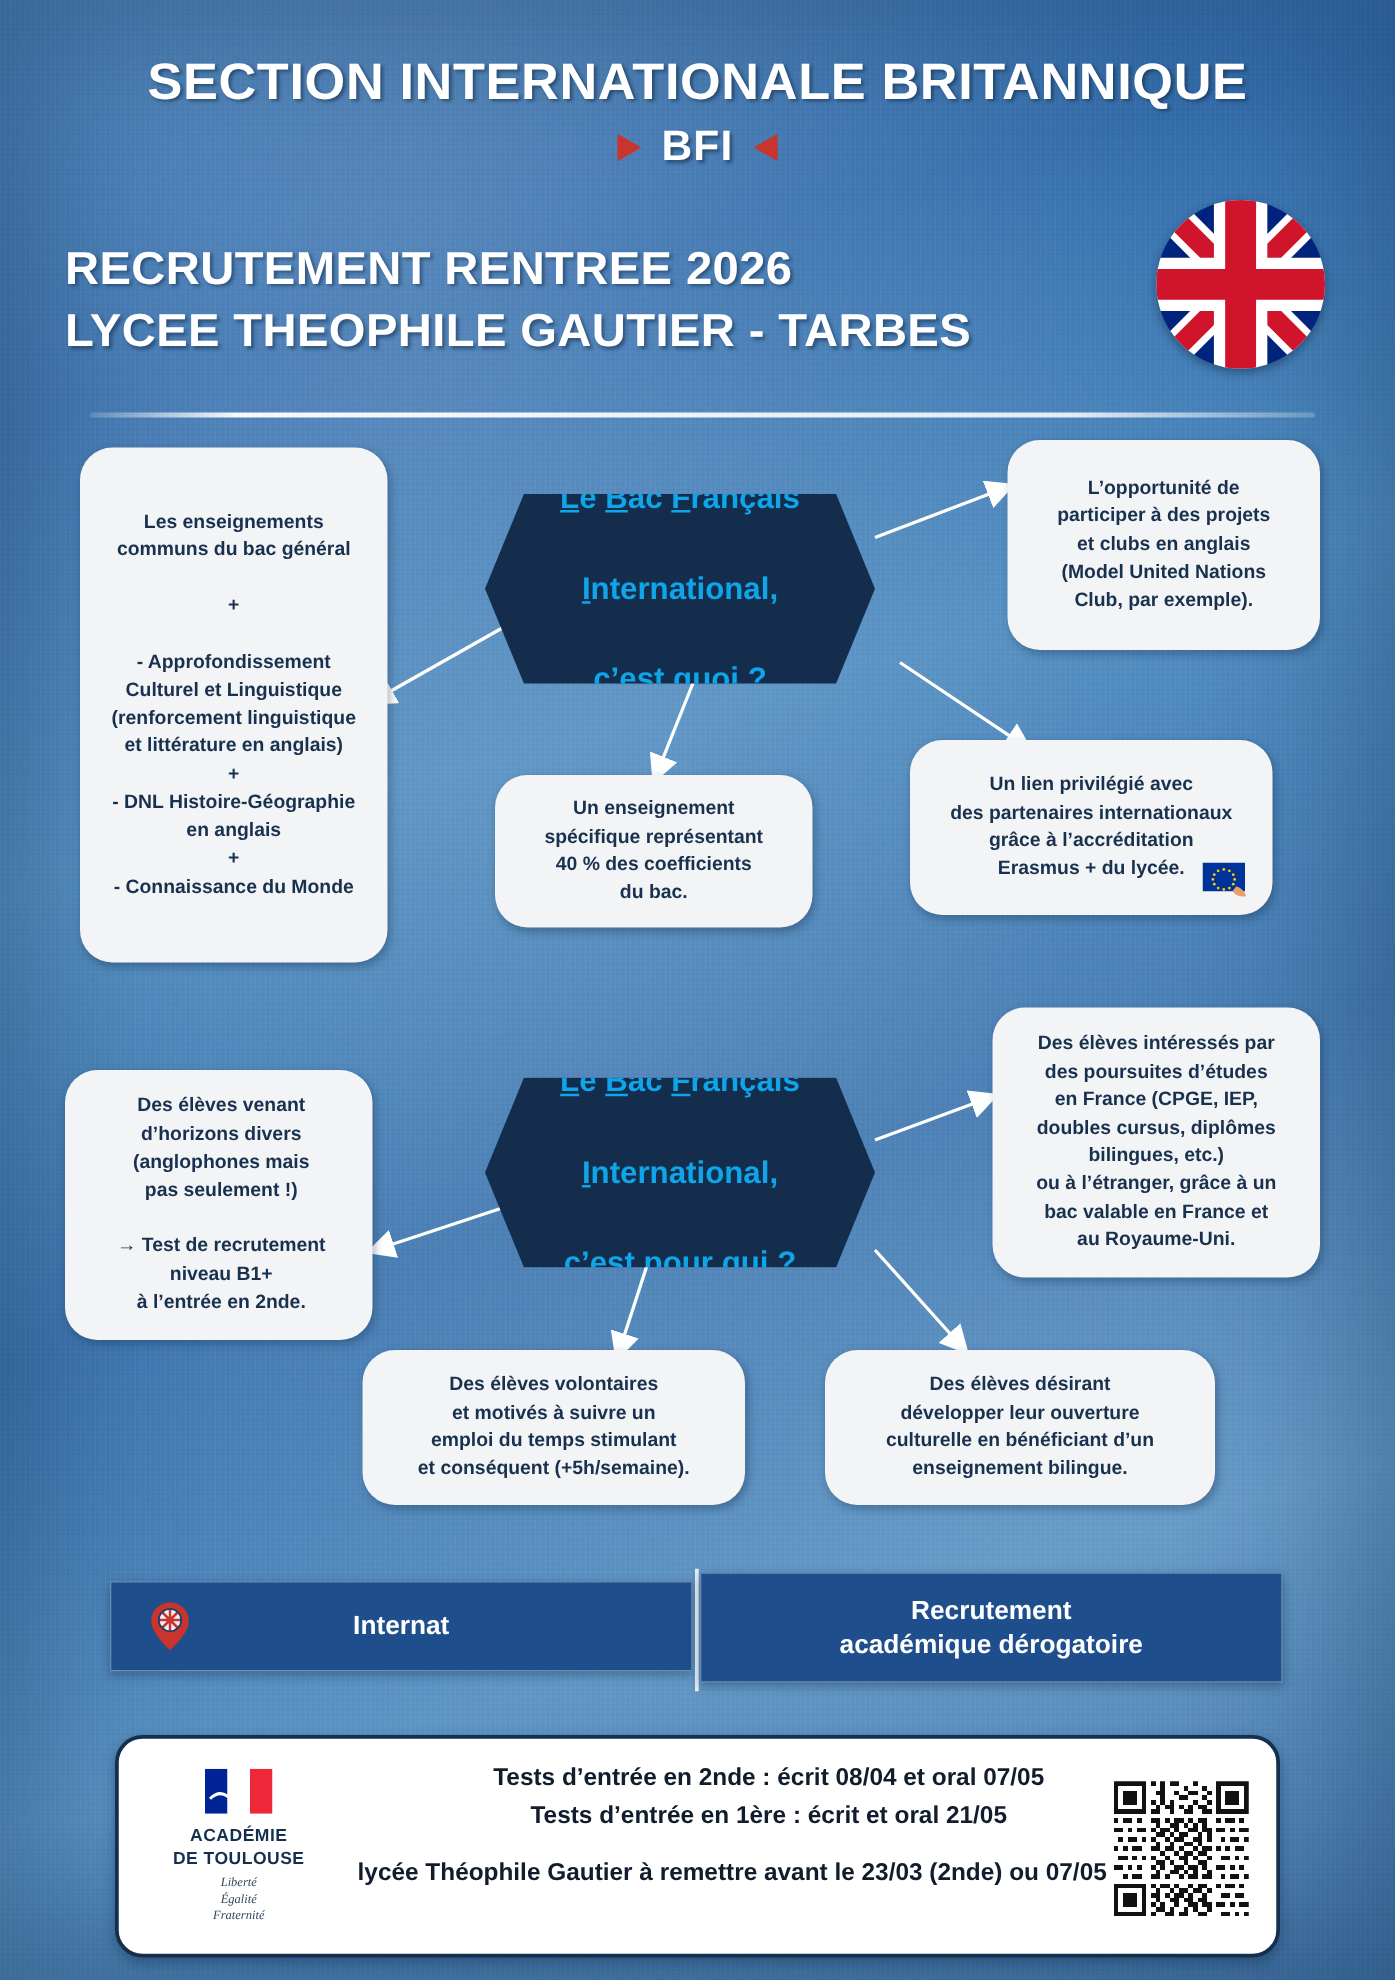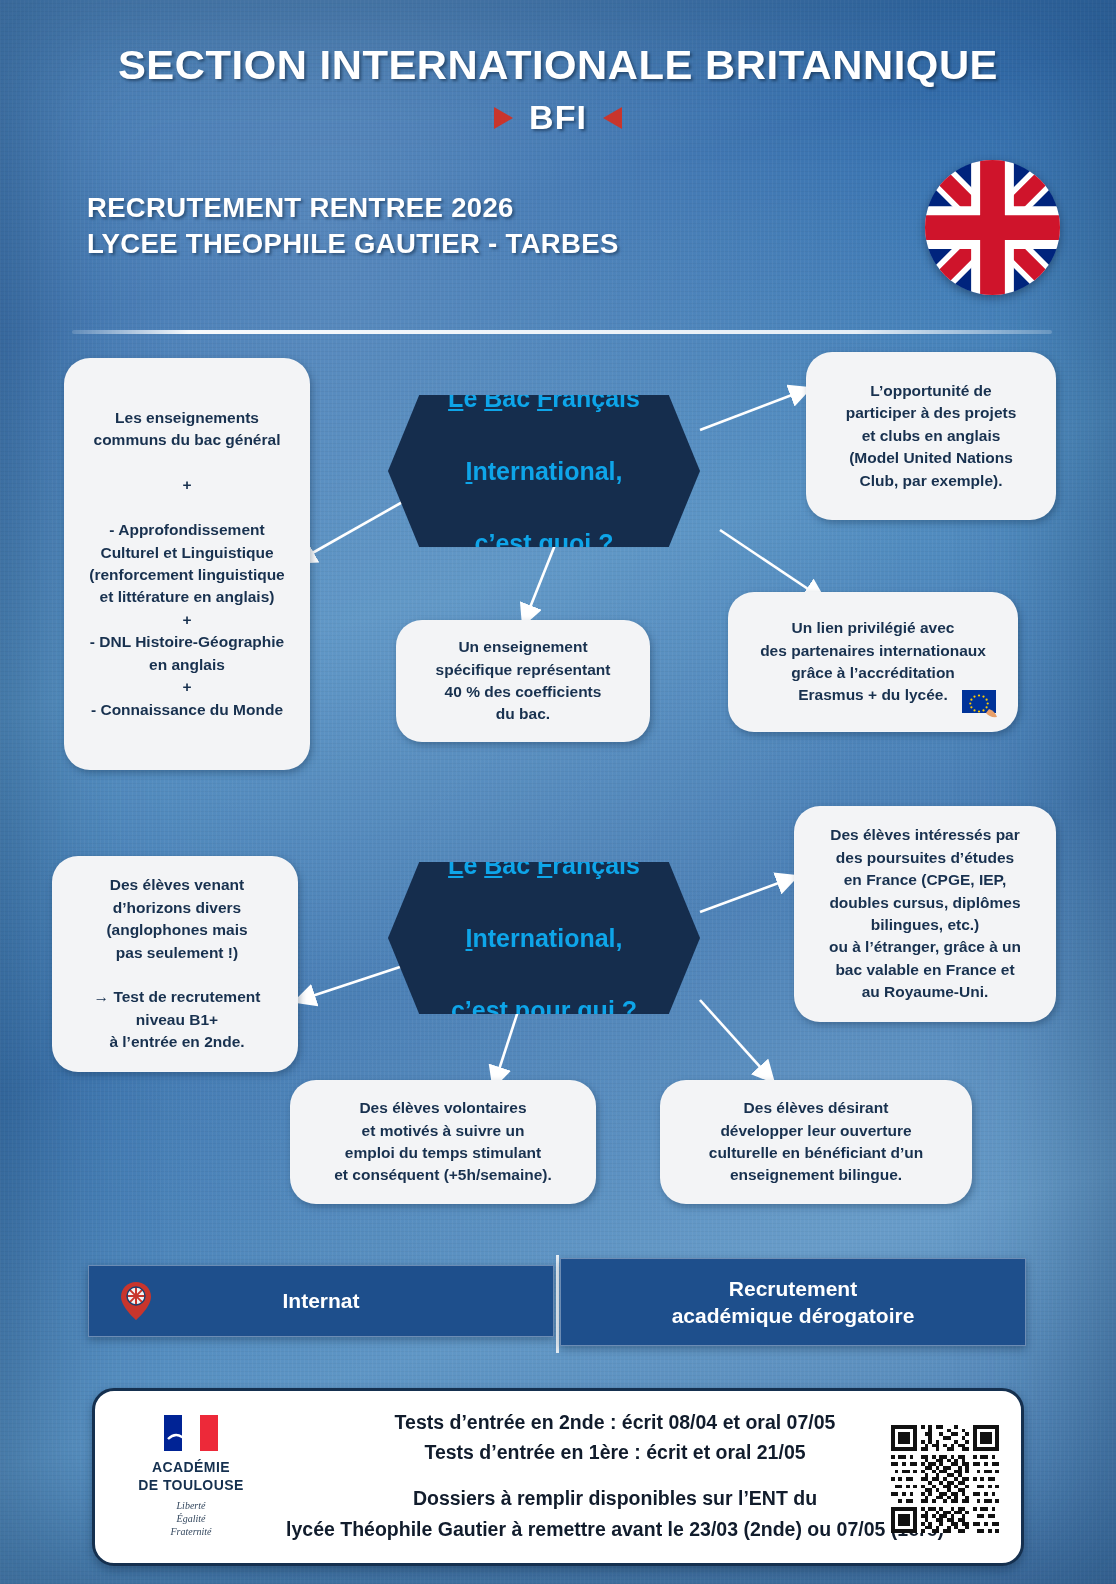--- a/index.html
+++ b/index.html
@@ -64,26 +64,25 @@
     text-shadow: 2px 2px 3px rgba(12,36,64,0.55);
   }
   .tri { width: 0; height: 0; }
   .tri-right { border-top: 11px solid transparent; border-bottom: 11px solid transparent; border-left: 19px solid #c9352c; }
   .tri-left  { border-top: 11px solid transparent; border-bottom: 11px solid transparent; border-right: 19px solid #c9352c; }
 
   .subtitle {
     position: absolute;
     top: 190px; left: 52px;
     color: #ffffff;
-    font-size: 27px;
+    font-size: 37px;
     font-weight: bold;
     line-height: 1.35;
     letter-spacing: 0.3px;
     text-shadow: 2px 2px 3px rgba(12,36,64,0.5);
-    margin-left: 35px;
   }
   .subtitle div { transform: scaleX(1.02); transform-origin: left; }
 
   
   .flag {
     position: absolute;
     top: 160px; left: 925px;
     width: 135px; height: 135px;
     border-radius: 50%;
     overflow: hidden;
@@ -405,21 +404,20 @@
         <div>Liberté</div>
         <div>Égalité</div>
         <div>Fraternité</div>
       </div>
     </div>
 
     <div class="footer-text">
       <div>Tests d’entrée en 2nde : écrit 08/04 et oral 07/05</div>
       <div>Tests d’entrée en 1ère : écrit et oral 21/05</div>
       <div class="gap"></div>
-      <div>Dossiers à remplir disponibles sur l’ENT du</div>
       <div>lycée Théophile Gautier à remettre avant le 23/03 (2nde) ou 07/05 (1ère)</div>
     </div>
 
     <div class="qr">
       <svg width="108" height="108" viewBox="0 0 29 29" shape-rendering="crispEdges">
         <rect width="29" height="29" fill="#ffffff"></rect>
         <g fill="#111111">
           <path d="M0,0h7v7h-7z M1,1v5h5v-5z M2,2h3v3h-3z"></path>
           <path d="M22,0h7v7h-7z M23,1v5h5v-5z M24,2h3v3h-3z"></path>
           <path d="M0,22h7v7h-7z M1,23v5h5v-5z M2,24h3v3h-3z"></path>

